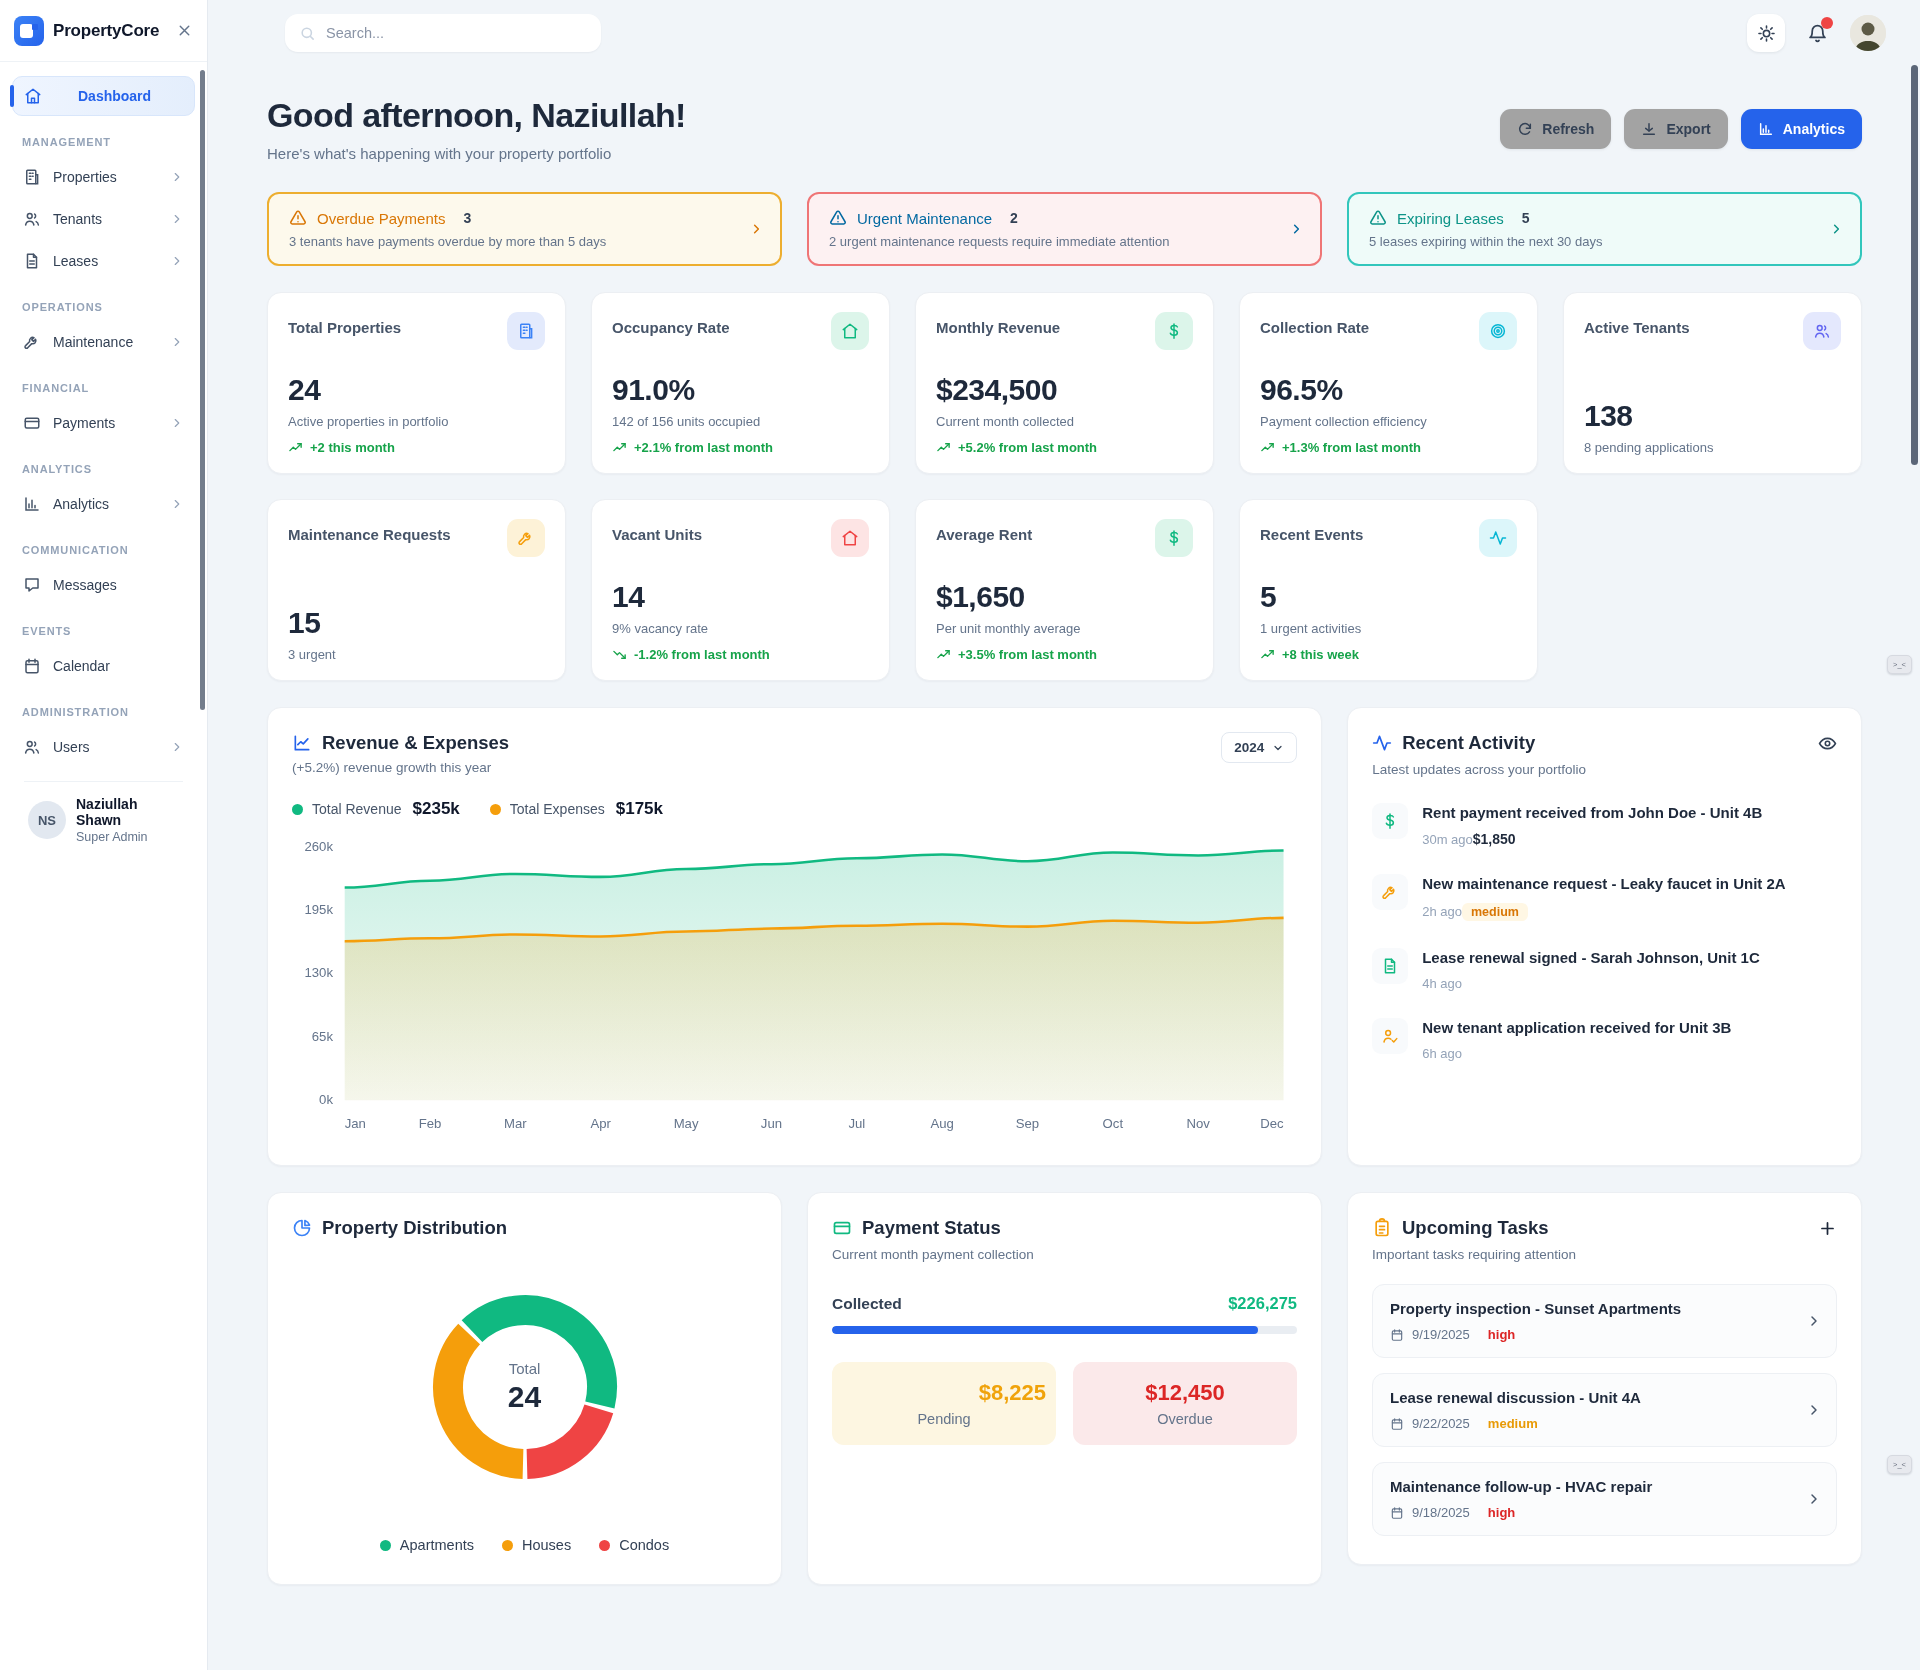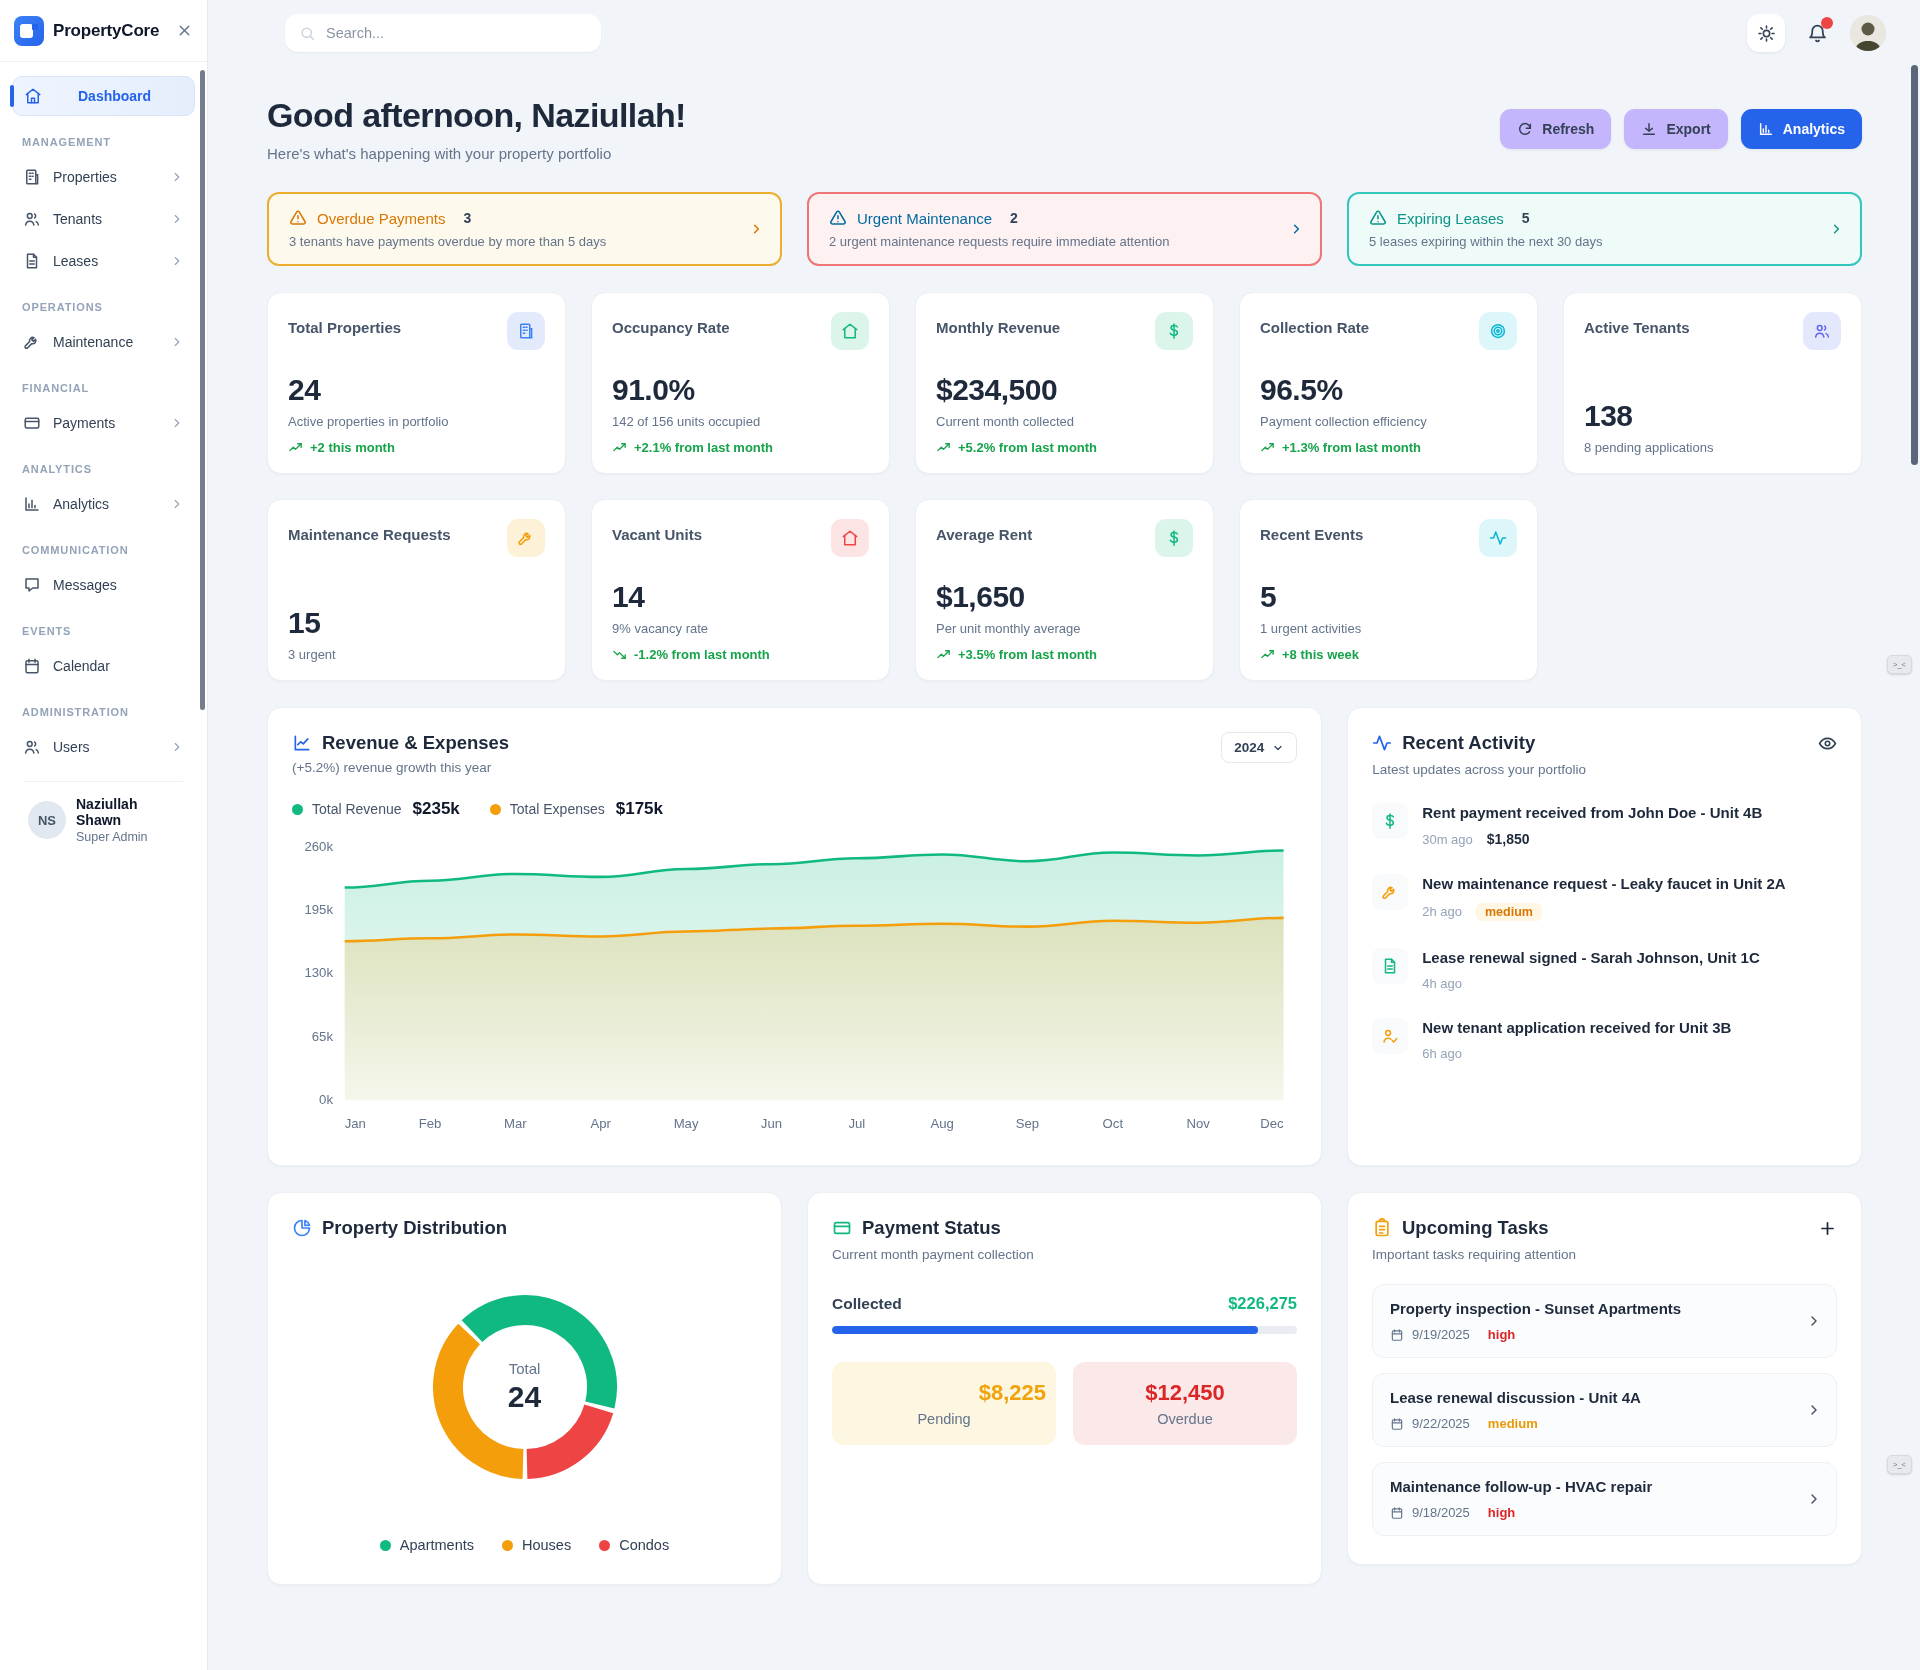--- a/index.html
+++ b/index.html
@@ -41,21 +41,21 @@
   .bell-wrap { position:relative; display:flex; cursor:pointer; color:#334155; }
   .bell-dot { position:absolute; top:-6px; right:-5px; width:12px; height:12px; border-radius:50%; background:#ef4444; }
   .avatar-img { width:36px; height:36px; border-radius:50%; overflow:hidden; background:#e8e8e2; cursor:pointer; }
 
   .content { padding:40px 58px 60px 59px; }
 
   .head-row { display:flex; align-items:center; justify-content:space-between; }
   .greet { font-size:34px; font-weight:800; letter-spacing:-.6px; color:#1e293b; }
   .greet-sub { font-size:15px; color:#64748b; margin-top:10px; }
   .actions { display:flex; gap:13px; }
-  .btn { display:flex; align-items:center; gap:9px; height:40px; padding:0 17px; border-radius:11px; background:#c4b5fd; font-size:14px; font-weight:600; color:#334155; box-shadow:0 1px 3px rgba(15,23,42,.07); cursor:pointer; border:none; font-family:inherit; }
+  .btn { display:flex; align-items:center; gap:9px; height:40px; padding:0 17px; border-radius:11px; background:#a3a3a3; font-size:14px; font-weight:600; color:#334155; box-shadow:0 1px 3px rgba(15,23,42,.07); cursor:pointer; border:none; font-family:inherit; }
   .btn.primary { background:#2563eb; color:#fff; }
 
   
   .alerts { margin-top:30px; display:grid; grid-template-columns:repeat(3,1fr); gap:25px; }
   .alert { border-radius:12px; padding:15px 20px; position:relative; cursor:pointer; }
   .alert .a-title-row { display:flex; align-items:center; gap:10px; }
   .alert .a-title { font-size:15px; font-weight:400; }
   .alert .a-count { font-size:14px; font-weight:700; color:#334155; margin-left:8px; }
   .alert .a-desc { font-size:13px; color:#64748b; margin-top:7px; }
   .alert .a-chev { position:absolute; right:16px; top:50%; transform:translateY(-50%); display:flex; }
@@ -94,21 +94,21 @@
   .leg .l-lbl { font-size:14px; color:#475569; }
   .leg .l-val { font-size:17px; font-weight:800; color:#0f172a; margin-left:2px; }
   .dot-green { background:#10b981; } .dot-orange { background:#f59e0b; } .dot-red { background:#ef4444; }
   .tick { font-size:13.5px; fill:#64748b; font-family:"Liberation Sans",sans-serif; }
 
   
   .act-list { margin-top:26px; }
   .act-item { display:flex; gap:14px; margin-bottom:27px; }
   .act-ico { width:36px; height:36px; border-radius:9px; background:#f8fafc; display:flex; align-items:center; justify-content:center; flex:none; }
   .act-text { font-size:15px; font-weight:600; color:#1e293b; line-height:1.35; }
-  .act-meta { display:flex; align-items:center; gap:14px; margin-top:8px; }
+  .act-meta { display:flex; align-items:center; margin-top:8px; }
   .act-time { font-size:13px; color:#94a3b8; }
   .act-amount { font-size:14px; font-weight:700; color:#1e293b; }
   .act-badge { font-size:12.5px; font-weight:700; color:#d97706; background:#fff7e4; border-radius:6px; padding:2px 9px; }
   .c-green { color:#10b981; } .c-amber { color:#f59e0b; }
 
   
   .bottom-row { margin-top:26px; display:grid; grid-template-columns:repeat(3,1fr); gap:25px; align-items:start; }
   .donut-wrap { position:relative; width:240px; height:240px; margin:28px auto 0; }
   .donut-center { position:absolute; inset:0; display:flex; flex-direction:column; align-items:center; justify-content:center; }
   .dc-label { font-size:15px; color:#64748b; }

